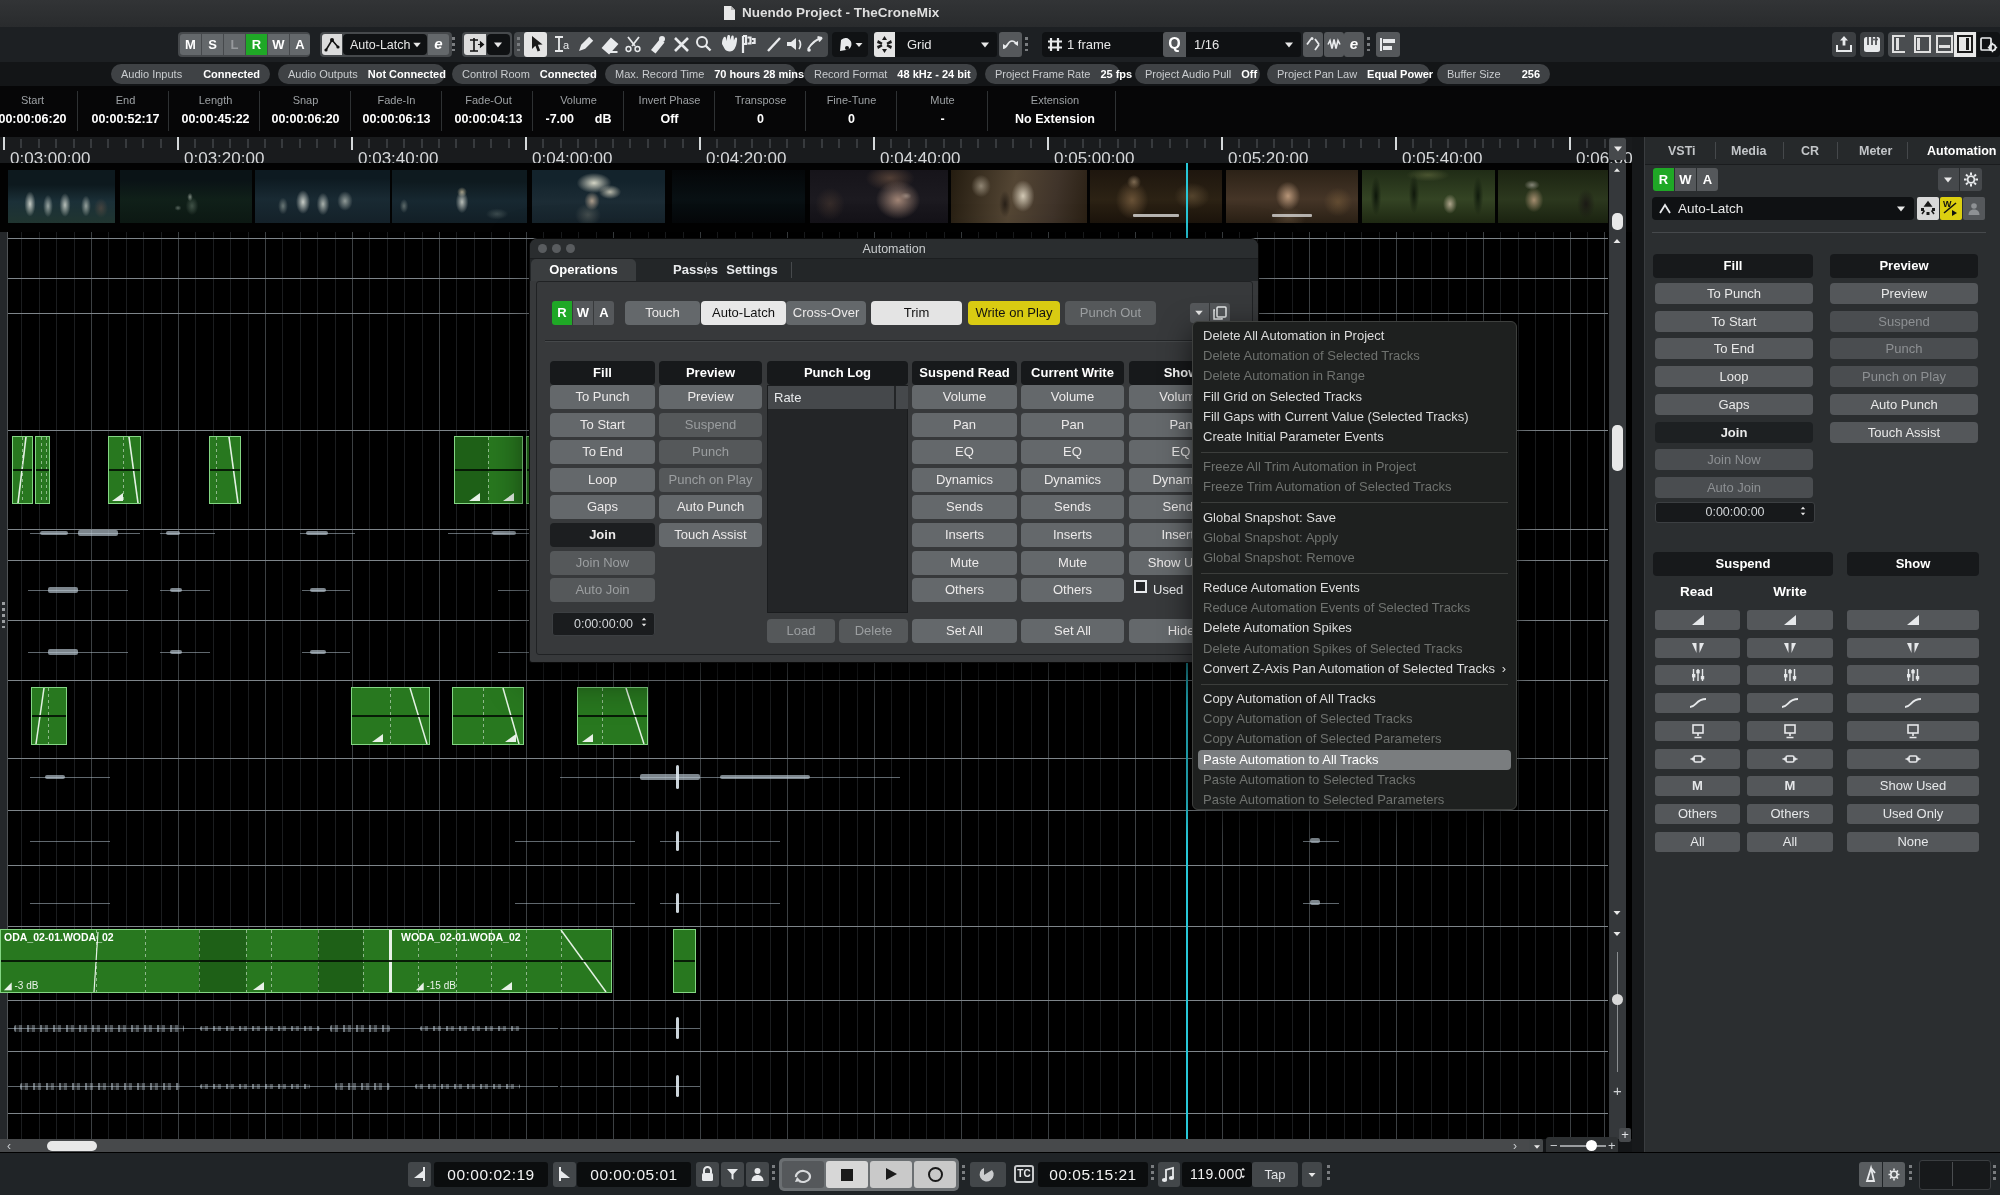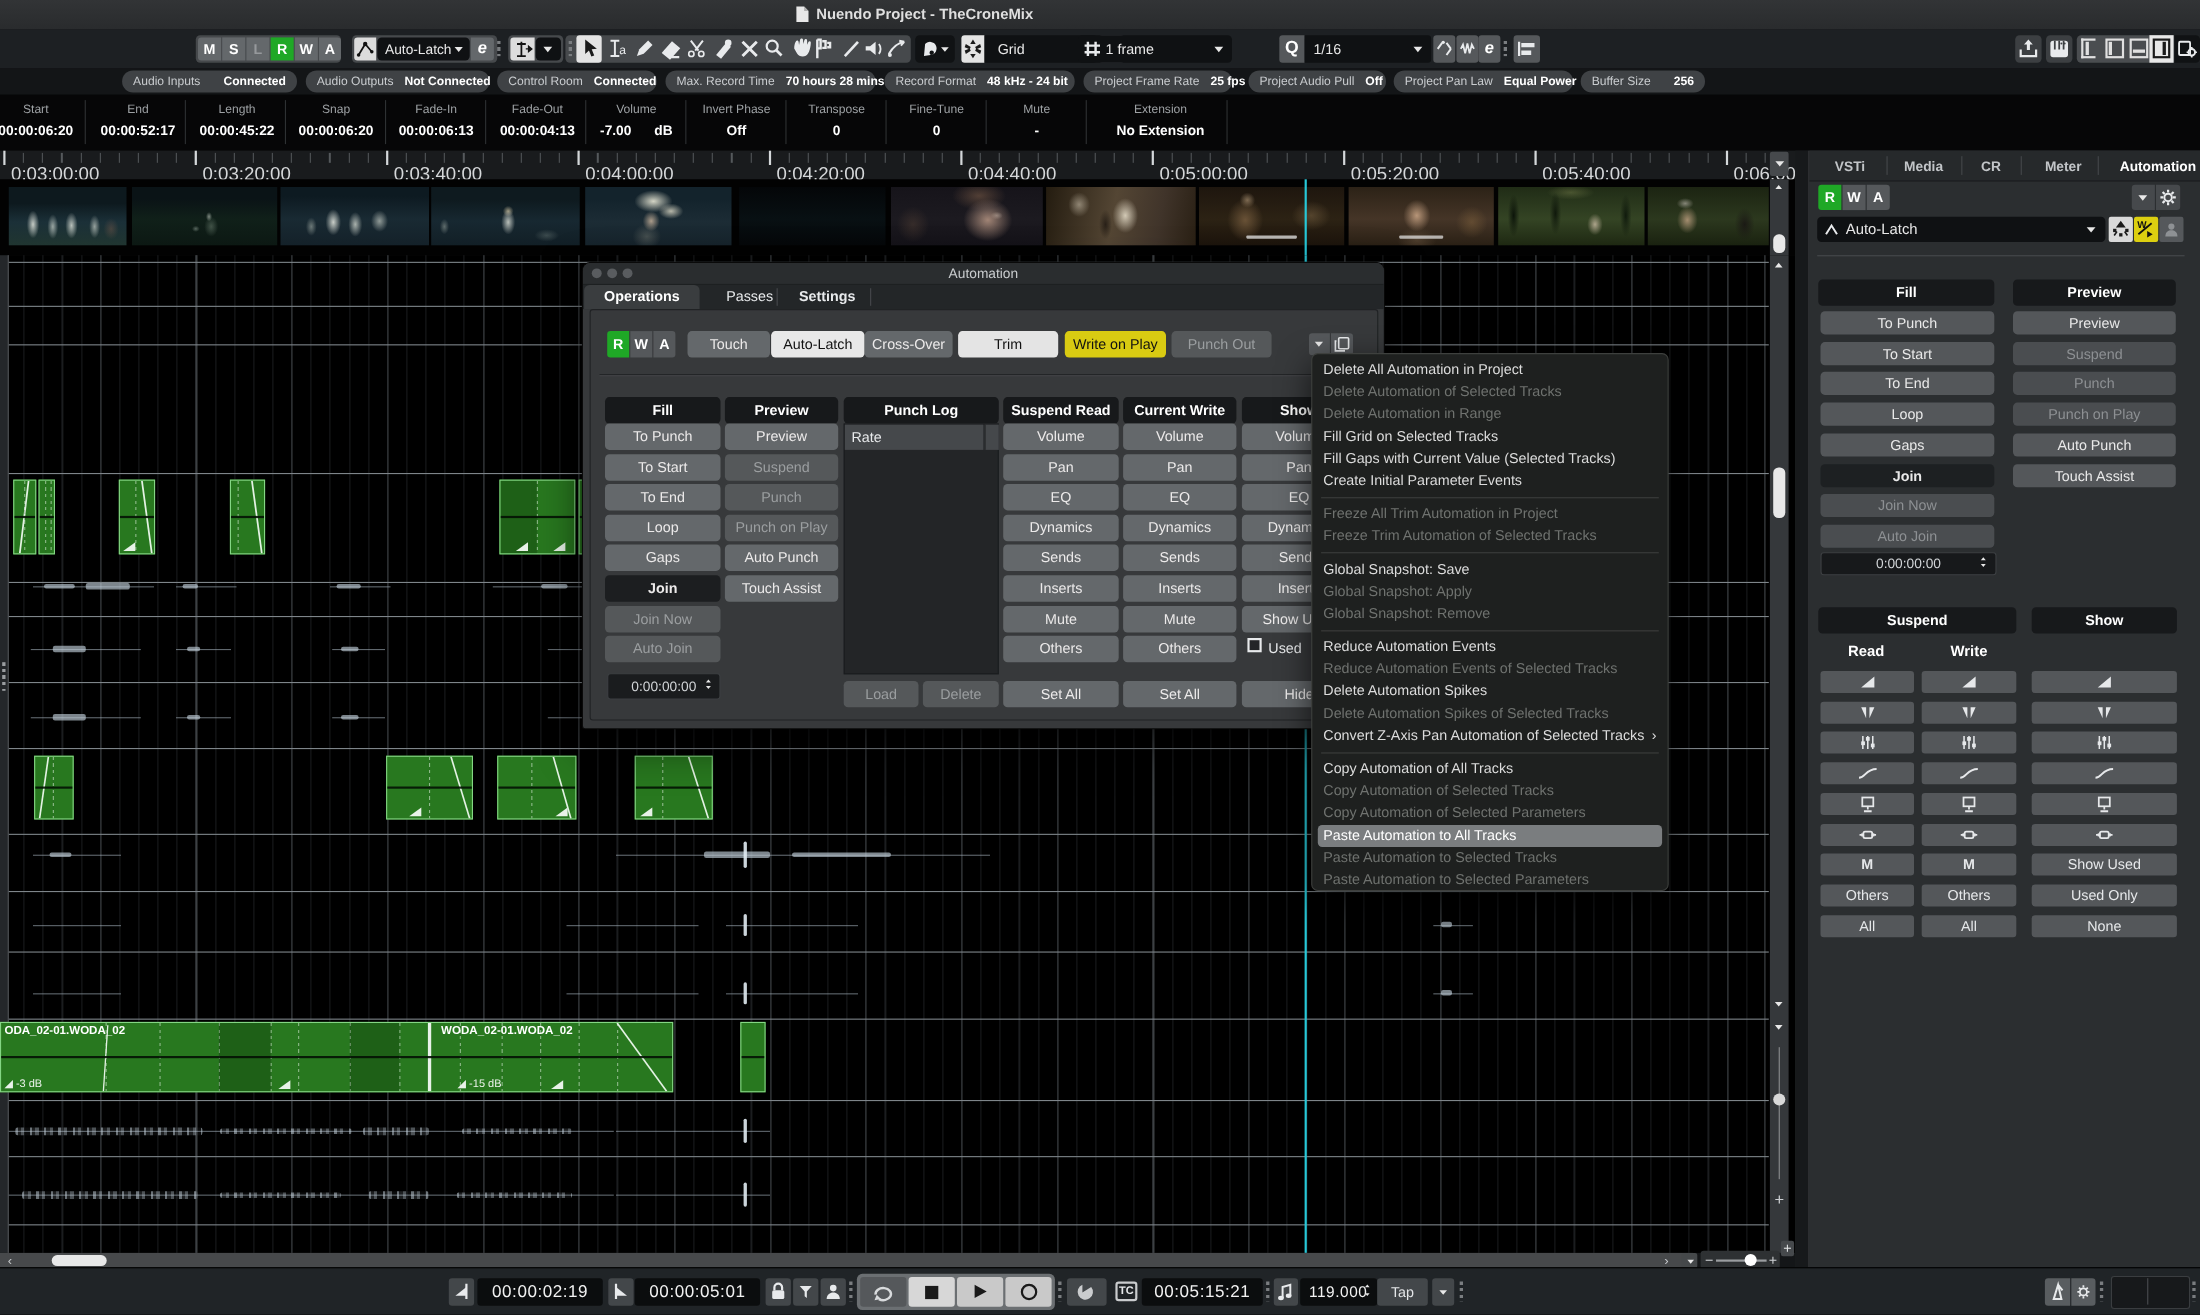--- a/index.html
+++ b/index.html
@@ -154,21 +154,21 @@
   </div>
   <div class="a" style="left:999px;top:5px;width:23px;height:25px;background:#55585b;border-radius:3px;">
     <svg width="23" height="25" viewBox="0 0 23 25">
         <path d="M4 16 c5 0 4-7 9-7 M13 9 c2 0 3 1 4 2" fill="none" stroke="#e8eaec" stroke-width="1.7"></path>
         <path d="M4 12 l4 2.5 -4 2.5z" fill="#e8eaec"></path>
         <path d="M19 9 l-4 2.5 4 2.5z" fill="#e8eaec"></path>
       </svg>
   </div>
   <div class="a" style="left:1025px;top:10px;width:3px;height:14px;background:repeating-linear-gradient(#7a7d80 0 3px,transparent 3px 6px);"></div>
 
-  <div class="a dd" style="left:980px;top:5px;width:140px;height:25px;font-size:13px;line-height:25px;">
+  <div class="a dd" style="left:1042px;top:5px;width:140px;height:25px;font-size:13px;line-height:25px;">
     <svg width="16" height="15" viewBox="0 0 16 15" style="position:absolute;left:5px;top:5px;">
         <path d="M4 1 v13 M11 1 v13 M1 4.5 h14 M1 10.5 h14" stroke="#e8eaec" stroke-width="2.2"></path>
       </svg>
     <span style="margin-left:25px;">1 frame</span><span class="tri" style="position:absolute;right:7px;top:10px;transform:scale(.8);"></span>
   </div>
 
   <div class="a" style="left:1163px;top:5px;width:23px;height:25px;background:#55585b;border-radius:3px 0 0 3px;color:#fff;font-weight:bold;font-size:16px;text-align:center;line-height:24px;">Q</div>
   <div class="a dd" style="left:1186px;top:5px;width:115px;height:25px;border-radius:0 3px 3px 0;font-size:13px;line-height:25px;">
     <span style="margin-left:8px;">1/16</span><span class="tri" style="position:absolute;right:7px;top:10px;transform:scale(.8);"></span>
   </div>
@@ -873,21 +873,21 @@
 
   <div class="a" style="left:0;top:0;width:728px;height:19px;background:#2a2d2f;border-radius:7px 7px 0 0;border-bottom:1px solid #1c1e20;">
     <div class="a" style="left:8px;top:5px;width:9px;height:9px;border-radius:50%;background:#595c5f;"></div>
     <div class="a" style="left:22px;top:5px;width:9px;height:9px;border-radius:50%;background:#595c5f;"></div>
     <div class="a" style="left:36px;top:5px;width:9px;height:9px;border-radius:50%;background:#595c5f;"></div>
     <div class="a" style="left:0;top:3px;width:728px;text-align:center;color:#c9ccce;font-size:12.5px;">Automation</div>
   </div>
 
   <div class="a" style="left:0;top:20px;width:728px;height:22px;background:#232628;">
     <div class="a" style="left:1px;top:0;width:105px;height:22px;background:#3a3d3f;border-radius:5px 5px 0 0;color:#fff;font-size:13px;font-weight:bold;text-align:center;line-height:22px;">Operations</div>
-    <div class="a" style="left:127px;top:0;width:49px;height:22px;color:#e8eaec;font-size:13px;font-weight:normal;text-align:center;line-height:22px;">Passes</div>
+    <div class="a" style="left:141px;top:0;width:49px;height:22px;color:#e8eaec;font-size:13px;font-weight:bold;text-align:center;line-height:22px;">Passes</div>
     <div class="a" style="left:176px;top:3px;width:1px;height:16px;background:#46494c;"></div>
     <div class="a" style="left:196px;top:0;width:52px;height:22px;color:#e8eaec;font-size:13px;font-weight:bold;text-align:center;line-height:22px;">Settings</div>
     <div class="a" style="left:261px;top:3px;width:1px;height:16px;background:#46494c;"></div>
   </div>
   <div class="a" style="left:6px;top:42px;width:715px;height:372px;border:1px solid #202224;border-radius:3px;"></div>
 
   <div class="a" style="left:22px;top:62px;width:20px;height:24px;background:#1fa826;border-radius:3px 0 0 3px;color:#fff;font-weight:bold;font-size:13px;text-align:center;line-height:24px;">R</div>
   <div class="a" style="left:43px;top:62px;width:20px;height:24px;background:#55585b;color:#fff;font-weight:bold;font-size:13px;text-align:center;line-height:24px;">W</div>
   <div class="a" style="left:64px;top:62px;width:20px;height:24px;background:#55585b;border-radius:0 3px 3px 0;color:#fff;font-weight:bold;font-size:13px;text-align:center;line-height:24px;">A</div>
 

